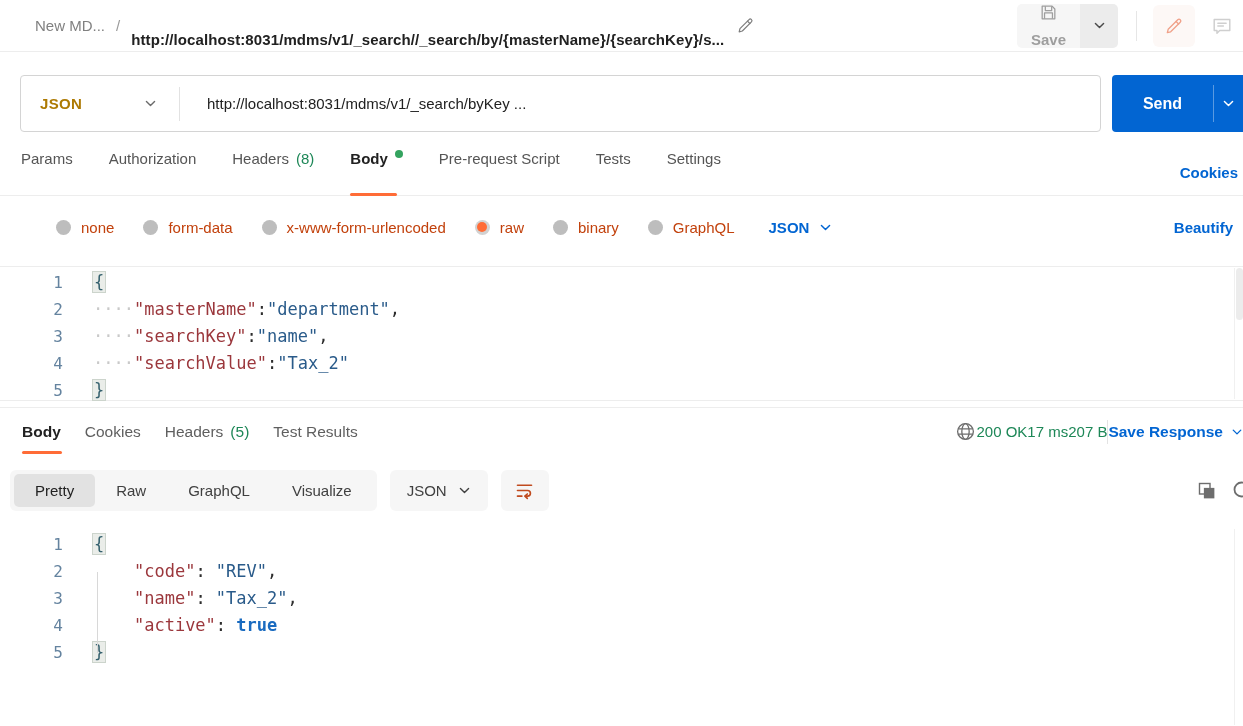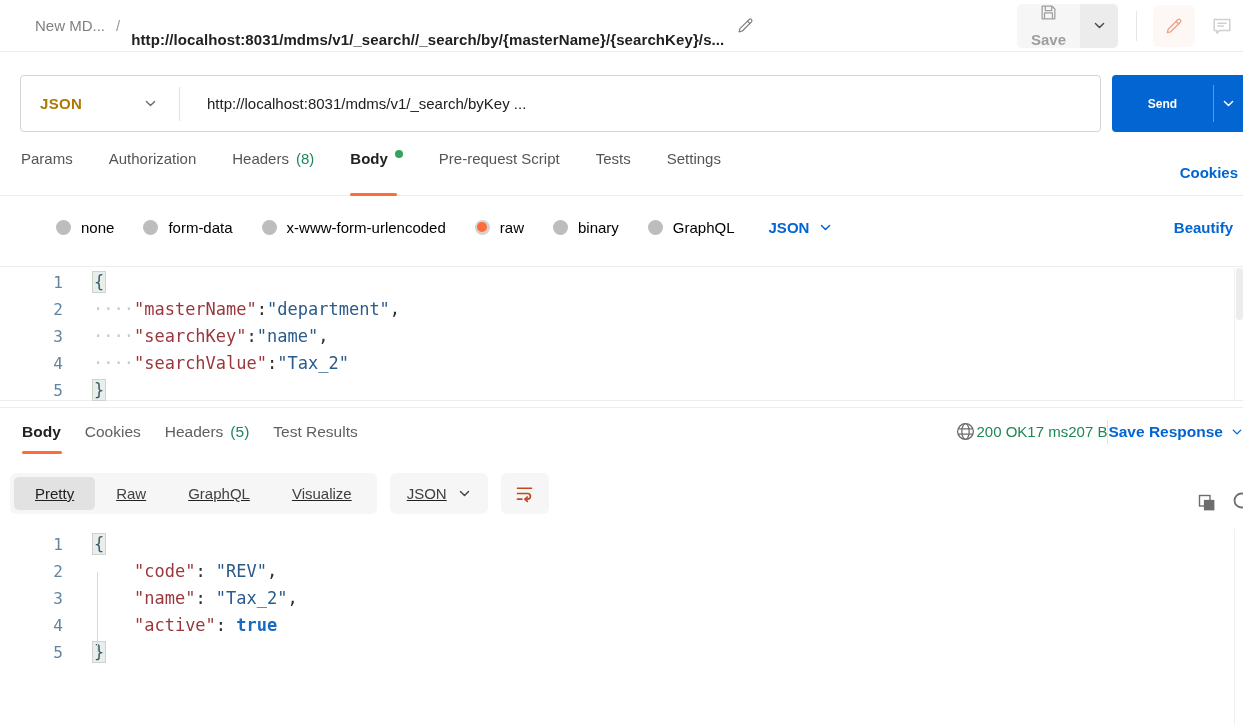--- a/index.html
+++ b/index.html
@@ -30,37 +30,37 @@
   
   .url-row { position:absolute; top:75px; left:20px; width:1081px; height:57px;
     border:1px solid #d4d4d4; border-radius:4px; background:#fff; display:flex; align-items:center; }
   .method-box { width:158px; display:flex; align-items:center; justify-content:space-between; padding:0 22px 0 19px; cursor:pointer; }
   .method-label { color:#ad7a03; font-weight:700; font-size:15px; letter-spacing:.3px; }
   .method-caret { color:#6b6b6b; }
   .url-row-div { width:1px; height:34px; background:#e2e2e2; }
   .url-input { border:none; outline:none; margin-left:27px; font-size:15px; color:#212121; width:860px; font-family:"Liberation Sans",sans-serif; background:transparent; }
   .send-btn { position:absolute; top:75px; left:1112px; width:131px; height:57px;
     background:#0265d2; border-radius:4px 0 0 4px; display:flex; cursor:pointer; }
-  .send-main { flex:1; display:flex; align-items:center; justify-content:center; color:#fff; font-size:12px; font-weight:700; }
+  .send-main { flex:1; display:flex; align-items:center; justify-content:center; color:#fff; font-size:16px; font-weight:700; }
   .send-div { width:1px; background:rgba(255,255,255,.35); margin:10px 0; }
   .send-caret { width:29px; display:flex; align-items:center; justify-content:center; color:#fff; }
 
   
   .req-tabs { position:absolute; top:150px; left:0; right:0; height:46px;
     border-bottom:1px solid #ededed; display:flex; align-items:center; padding-left:21px; font-size:15px; }
   .rtab { position:relative; height:46px; display:flex; align-items:flex-start; gap:7px; margin-right:36px; color:#555555; cursor:pointer; white-space:nowrap; }
   .rtab .count { color:#1d8757; }
   .rtab.active { color:#212121; font-weight:600; }
   .rtab.active::after { content:""; position:absolute; left:0; bottom:0; width:47px; height:3px; background:#ff6c37; border-radius:2px; }
   .green-dot { width:8px; height:8px; border-radius:50%; background:#34a35f; }
   .cookies-link { margin-left:auto; margin-right:5px; color:#0265d2; font-weight:600; cursor:pointer; }
 
   
   .body-modes { position:absolute; top:205px; left:0; right:0; height:44px; display:flex; align-items:center; padding-left:56px; font-size:15px; }
-  .mode { display:flex; align-items:center; gap:10px; margin-right:29px; cursor:pointer; color:#000000; white-space:nowrap; }
+  .mode { display:flex; align-items:center; gap:10px; margin-right:29px; cursor:pointer; color:#c2410c; white-space:nowrap; }
   .radio { width:15px; height:15px; border-radius:50%; background:#bdbdbd; position:relative; }
   .mode.selected .radio { background:#d2d2d2; }
   .mode.selected .radio::after { content:""; position:absolute; inset:2.5px; border-radius:50%; background:#ff6c37; }
   .lang-select { display:flex; align-items:center; gap:10px; color:#0265d2; font-weight:700; cursor:pointer; margin-left:5px; }
   .beautify-link { margin-left:auto; margin-right:10px; color:#0265d2; font-weight:600; cursor:pointer; }
 
   
   .editor { position:absolute; left:0; width:1243px; background:#fff;
     font-family:"DejaVu Sans Mono", monospace; font-size:17px; }
   .editor-req { top:266px; height:135px; border-top:1px solid #ededed; border-bottom:1px solid #ededed; padding-top:2px; }
@@ -85,21 +85,21 @@
   .ptab .count { color:#1d8757; }
   .ptab.active { color:#212121; font-weight:600; }
   .ptab.active::after { content:""; position:absolute; left:0; bottom:2px; width:40px; height:3px; background:#ff6c37; border-radius:2px; }
   .resp-meta { margin-left:auto; display:flex; align-items:center; }
   .globe { color:#6d6d6d; }
   .stat { color:#1d8757; font-size:15px; white-space:nowrap; }
   .meta-div { width:1px; height:24px; background:#e3e3e3; }
   .save-resp { display:flex; align-items:center; gap:8px; color:#0265d2; font-weight:600; font-size:15.5px; cursor:pointer; white-space:nowrap; }
 
   
-  .resp-toolbar { position:absolute; top:467px; left:10px; right:0; height:47px; display:flex; align-items:flex-end;text-decoration:underline; }
+  .resp-toolbar { position:absolute; top:467px; left:10px; right:0; height:47px; display:flex; align-items:center; }
   .seg-group { background:#f6f6f6; border-radius:6px; padding:4px; display:flex; align-items:center; height:41px; }
   .seg { padding:0 21px; height:33px; line-height:33px; border-radius:5px; color:#404040; font-size:15px; cursor:pointer; white-space:nowrap; }
   .seg.active { background:#e2e2e2; color:#212121; }
   .tool-btn { margin-left:13px; background:#f6f6f6; border-radius:6px; height:41px; display:flex; align-items:center; gap:11px; padding:0 17px; color:#404040; font-size:15px; font-weight:500; cursor:pointer; }
   .wrap-btn { margin-left:13px; width:48px; padding:0; justify-content:center; color:#c04a1e; }
   .resp-icons { margin-left:auto; display:flex; align-items:center; gap:14px; margin-right:-12px; }
   .copy-btn { color:#6d6d6d; }
   .search-btn { color:#6d6d6d; }
 </style>
 </head>

